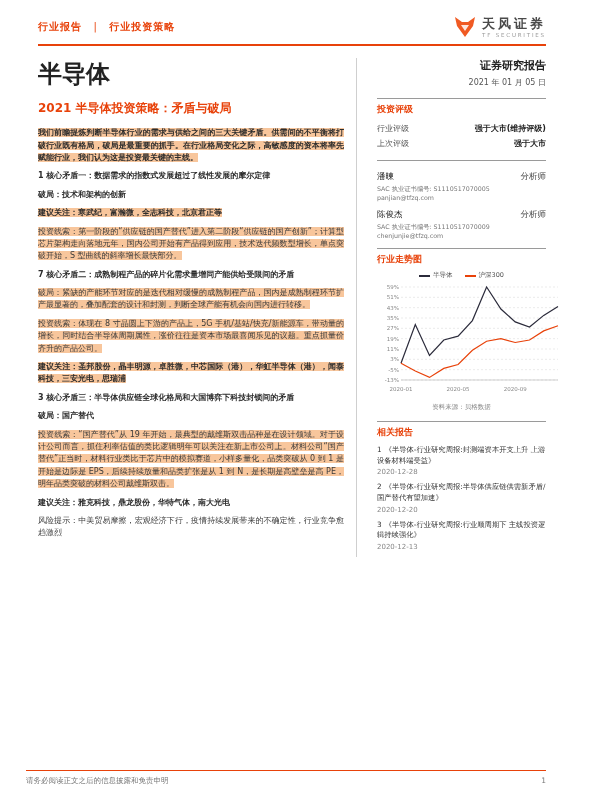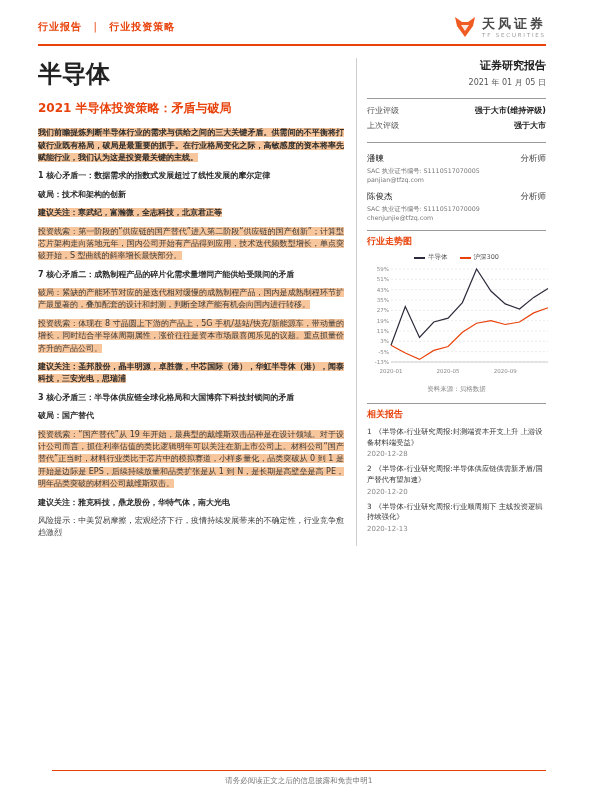--- a/index.html
+++ b/index.html
@@ -11,21 +11,21 @@
   .crumbs{color:#E8420A;font-size:10px;font-weight:bold;letter-spacing:1px;}
   .crumbs .sep{margin:0 7px;font-weight:normal;color:#E8420A;}
   .logo{display:flex;align-items:flex-start;gap:5px;}
   .logo-text{display:flex;flex-direction:column;line-height:1.2;}
   .brand-name{font-size:13px;font-weight:bold;color:#4a4a4a;letter-spacing:3px;}
   .brand-en{font-size:5.5px;color:#999;letter-spacing:1.8px;}
   .rule{border-bottom:2px solid #E8420A;margin-top:6px;}
   
   .content{display:flex;margin-top:12px;align-items:stretch;}
   .main{width:318px;padding-right:12px;box-sizing:border-box;}
-  .side{flex:1;border-left:1px solid #cfcfcf;padding-left:10px;min-width:0;}
+  .side{flex:1;border-left:1px solid #cfcfcf;padding-left:20px;min-width:0;}
   
   .title{font-size:24px;font-weight:bold;color:#222;margin:0 0 10px;}
   .subtitle{color:#E8420A;font-weight:bold;font-size:12px;margin:0 0 10px;}
   .para{font-size:8px;line-height:1.55;margin:6px 0;text-align:justify;color:#3a3a3a;}
   .para.b{font-weight:bold;color:#2c2c2c;}
   .hl{background:#F8C69C;}
   
   .doc-type{font-weight:bold;font-size:11px;color:#222;text-align:right;}
   .doc-date{font-size:8px;color:#555;margin:4px 0 10px;text-align:right;}
   .section{border-top:1px solid #9a9a9a;margin-top:9px;padding-top:4px;}
@@ -43,22 +43,22 @@
           margin:3px 0 2px;align-items:center;}
   .legend .entry{display:flex;align-items:center;}
   .sw{display:inline-block;width:11px;height:2px;margin-right:3px;background:#333;}
   .chart-wrap{margin-top:2px;}
   .source{font-size:6.5px;color:#888;margin-top:5px;text-align:center;}
   .report-item{font-size:7.3px;margin:6px 0;color:#333;}
   .rline{line-height:1.45;}
   .ridx{margin-right:3px;}
   .rdate{color:#888;margin-top:2px;font-size:7px;}
   
-  .footer{position:absolute;left:52px;right:30px;bottom:14px;border-top:1px solid #E8420A;
-          padding-top:5px;display:flex;justify-content:center;font-size:7.5px;color:#777;}
+  .footer{position:absolute;left:26px;right:30px;bottom:14px;border-top:1px solid #E8420A;
+          padding-top:5px;display:flex;justify-content:space-between;font-size:7.5px;color:#777;}
   svg text{font-family:"DejaVu Sans","Liberation Sans",sans-serif;}
 </style>
 </head>
 <body>
 
 <div class="page">
 
   <header class="topbar">
     <div class="crumbs">
       <span>行业报告</span>
@@ -99,20 +99,21 @@
       <p class="para"><span class="hl">投资线索：“国产替代”从 19 年开始，最典型的戴维斯双击品种是在设计领域。对于设计公司而言，抓住利率估值的类比逻辑明年可以关注在新上市公司上。材料公司“国产替代”正当时，材料行业类比于芯片中的模拟赛道，小样多量化，品类突破从 0 到 1 是开始是边际是 EPS，后续持续放量和品类扩张是从 1 到 N，是长期是高壁垒是高 PE，明年品类突破的材料公司戴维斯双击。</span></p>
       <p class="para b"><span>建议关注：雅克科技，鼎龙股份，华特气体，南大光电</span></p>
       <p class="para"><span>风险提示：中美贸易摩擦，宏观经济下行，疫情持续发展带来的不确定性，行业竞争愈趋激烈</span></p>
     </main>
 
     <aside class="side">
       <div class="doc-type">证券研究报告</div>
       <div class="doc-date">2021 年 01 月 05 日</div>
 
       <div class="section">
+        <div class="sec-title">投资评级</div>
         <div class="rating-row">
           <span class="rlabel">行业评级</span>
           <span class="rvalue">强于大市(维持评级)</span>
         </div>
         <div class="rating-row">
           <span class="rlabel">上次评级</span>
           <span class="rvalue">强于大市</span>
         </div>
       </div>
 

